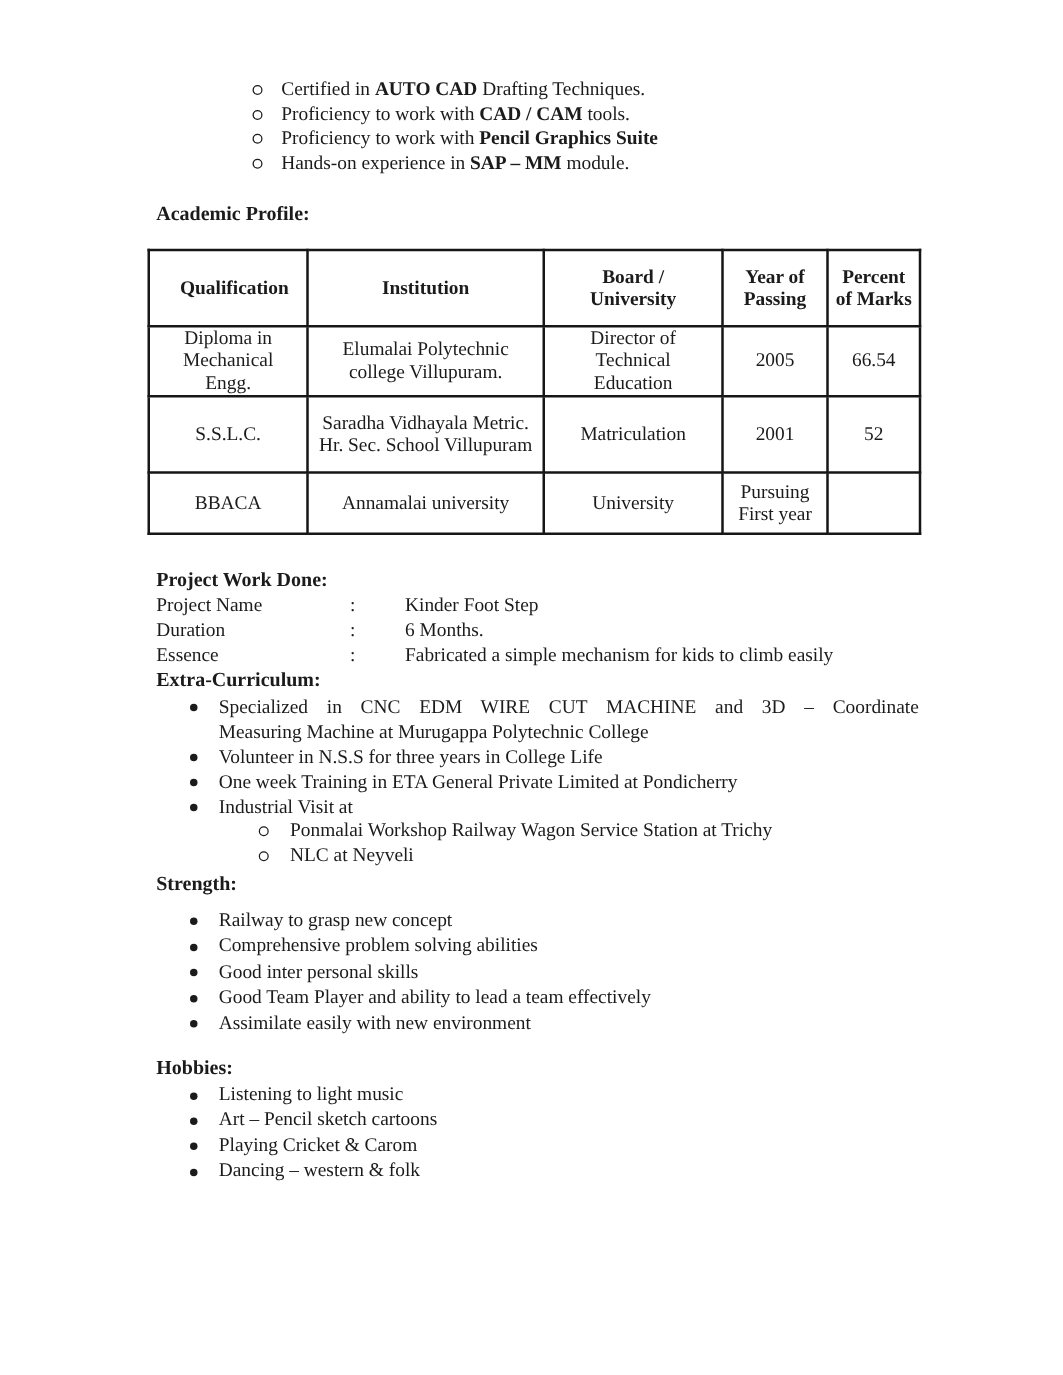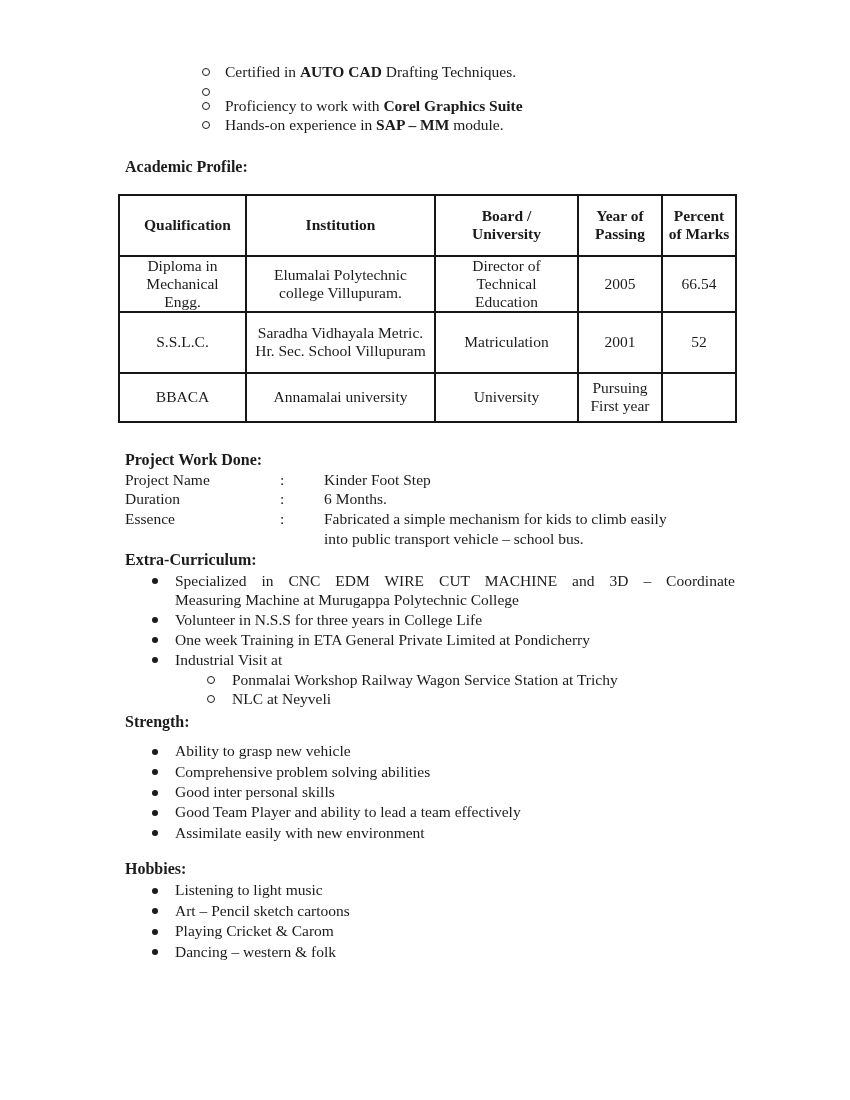--- a/index.html
+++ b/index.html
@@ -58,24 +58,25 @@
 
 <div class="page">
 
   <ul class="skills">
     <li class="skill-item">
       <span class="ring"></span>
       <span><span>Certified in </span><b>AUTO CAD</b><span> Drafting Techniques.</span></span>
     </li>
     <li class="skill-item">
       <span class="ring"></span>
-    </li>
-    <li class="skill-item">
-      <span class="ring"></span>
-      <span><span>Proficiency to work with </span><b>Corel Graphics Suite</b><span></span></span>
+      <span><span>Proficiency to work with </span><b>CAD / CAM</b><span> tools.</span></span>
+    </li>
+    <li class="skill-item">
+      <span class="ring"></span>
+      <span><span>Proficiency to work with </span><b>Pencil Graphics Suite</b><span></span></span>
     </li>
     <li class="skill-item">
       <span class="ring"></span>
       <span><span>Hands-on experience in </span><b>SAP – MM</b><span> module.</span></span>
     </li>
   </ul>
 
   <div class="heading h-academic">Academic Profile:</div>
 
   <table class="acad">
@@ -134,21 +135,20 @@
     <span>:</span>
     <span class="val">
         <div>6 Months.</div>
       </span>
   </div>
   <div class="proj-row">
     <span>Essence</span>
     <span>:</span>
     <span class="val">
       <div>Fabricated a simple mechanism for kids to climb easily</div>
-      <div>into public transport vehicle – school bus.</div>
     </span>
   </div>
 
   <div class="heading h-ec">Extra-Curriculum:</div>
 
   <ul class="blist ec-list">
     <li class="b-item">
       <span class="dot"></span>
       <span class="b-text">
         <span class="jline">Specialized in CNC EDM WIRE CUT MACHINE and 3D – Coordinate</span>
@@ -179,21 +179,21 @@
         </ul>
       </span>
     </li>
   </ul>
 
   <div class="heading h-strength">Strength:</div>
 
   <ul class="blist str-list">
     <li class="b-item">
       <span class="dot"></span>
-      <span class="b-text">Ability to grasp new vehicle</span>
+      <span class="b-text">Railway to grasp new concept</span>
     </li>
     <li class="b-item">
       <span class="dot"></span>
       <span class="b-text">Comprehensive problem solving abilities</span>
     </li>
     <li class="b-item">
       <span class="dot"></span>
       <span class="b-text">Good inter personal skills</span>
     </li>
     <li class="b-item">

